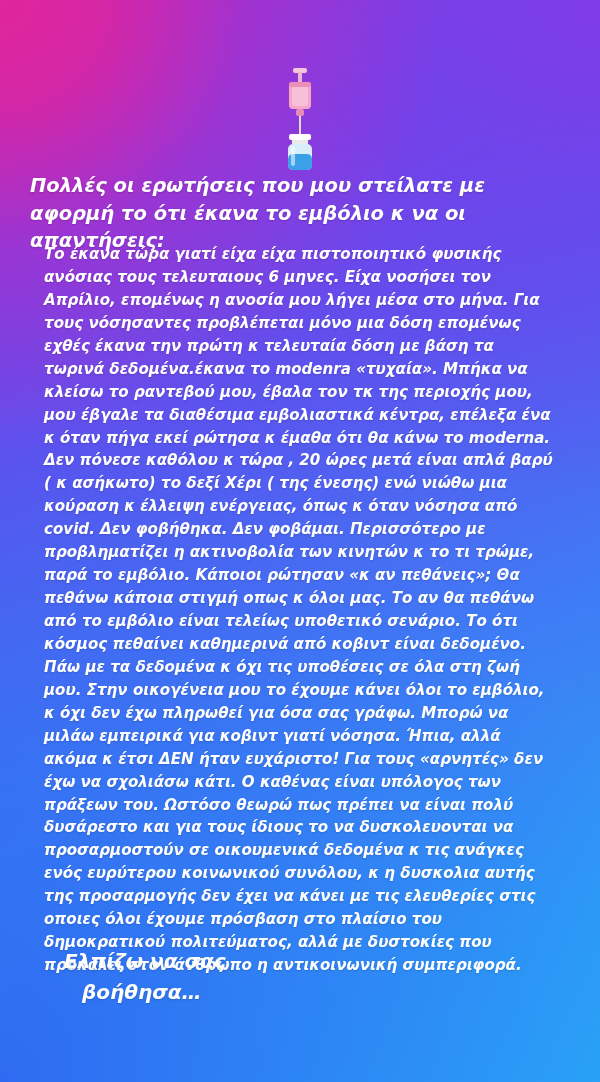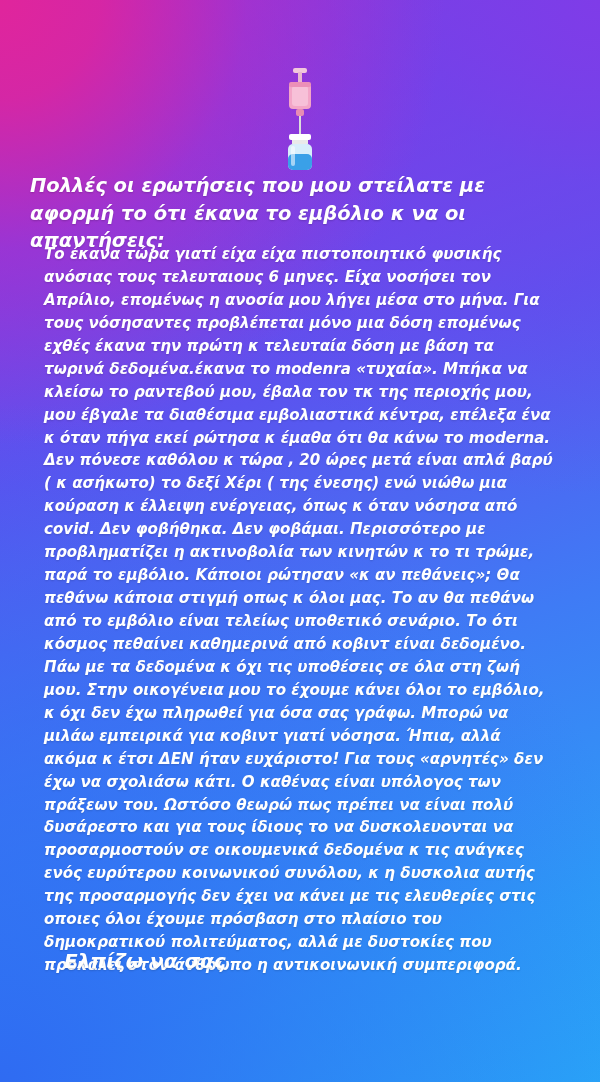--- a/index.html
+++ b/index.html
@@ -103,15 +103,16 @@
       <rect x="36" y="84" width="4" height="20" rx="2" fill="rgba(255,255,255,0.55)"></rect>
     </svg>
   </div>
 
   <div class="headline">Πολλές οι ερωτήσεις που μου στείλατε με αφορμή το ότι  έκανα το εμβόλιο κ να οι απαντήσεις:</div>
 
   <div class="body-text">Το έκανα τώρα γιατί είχα είχα  πιστοποιητικό φυσικής ανόσιας τους τελευταιους 6 μηνες. Είχα νοσήσει τον Απρίλιο, επομένως η ανοσία μου λήγει μέσα στο μήνα. Για τους νόσησαντες προβλέπεται μόνο μια δόση επομένως εχθές έκανα την πρώτη κ τελευταία δόση με βάση τα τωρινά δεδομένα.έκανα το modenra «τυχαία». Μπήκα να κλείσω το ραντεβού μου, έβαλα  τον τκ της περιοχής μου, μου έβγαλε τα διαθέσιμα εμβολιαστικά κέντρα, επέλεξα ένα κ όταν πήγα εκεί ρώτησα κ έμαθα ότι θα κάνω το moderna. Δεν πόνεσε καθόλου κ τώρα , 20 ώρες μετά είναι απλά βαρύ ( κ ασήκωτο) το δεξί Χέρι ( της ένεσης) ενώ νιώθω μια κούραση κ έλλειψη ενέργειας, όπως κ όταν νόσησα από covid. Δεν φοβήθηκα. Δεν φοβάμαι. Περισσότερο με προβληματίζει η ακτινοβολία των κινητών κ το τι τρώμε, παρά το εμβόλιο. Κάποιοι ρώτησαν «κ αν πεθάνεις»; Θα πεθάνω κάποια στιγμή οπως κ όλοι μας.  Το αν θα πεθάνω από το εμβόλιο είναι τελείως υποθετικό σενάριο. Το ότι κόσμος πεθαίνει καθημερινά από κοβιντ είναι δεδομένο. Πάω με τα δεδομένα κ όχι τις υποθέσεις σε όλα στη ζωή μου. Στην οικογένεια μου το έχουμε κάνει όλοι το εμβόλιο, κ όχι δεν έχω πληρωθεί για όσα σας γράφω. Μπορώ να μιλάω εμπειρικά για κοβιντ γιατί νόσησα. Ήπια, αλλά ακόμα κ έτσι ΔΕΝ ήταν ευχάριστο! Για τους «αρνητές» δεν έχω να σχολιάσω κάτι. Ο καθένας είναι υπόλογος των πράξεων του. Ωστόσο θεωρώ πως πρέπει να είναι πολύ δυσάρεστο και για τους ίδιους το  να δυσκολευονται να προσαρμοστούν σε οικουμενικά δεδομένα κ τις ανάγκες ενός ευρύτερου κοινωνικού συνόλου, κ η δυσκολια αυτής της προσαρμογής δεν έχει να κάνει με τις ελευθερίες στις οποιες όλοι έχουμε πρόσβαση στο πλαίσιο του δημοκρατικού πολιτεύματος,  αλλά με δυστοκίες που προκαλεί στον άνθρωπο η αντικοινωνική συμπεριφορά.</div>
 
   <div class="closing">
     <span>Ελπίζω να σας</span>
+    <span class="line2">βοήθησα…</span>
   </div>
 
 </div>
 
 </body></html>

